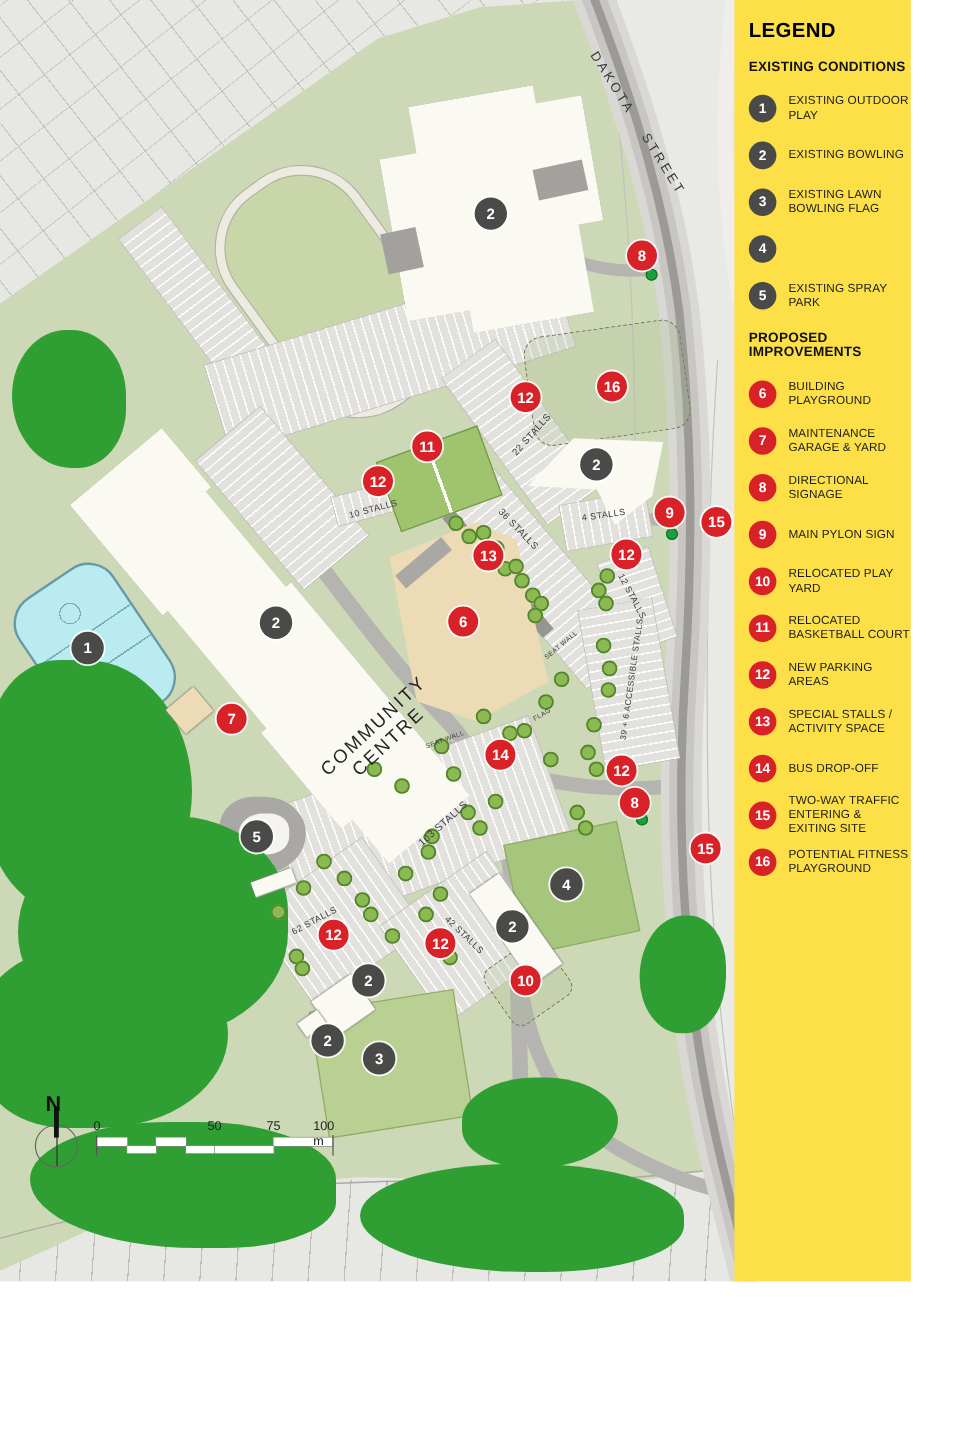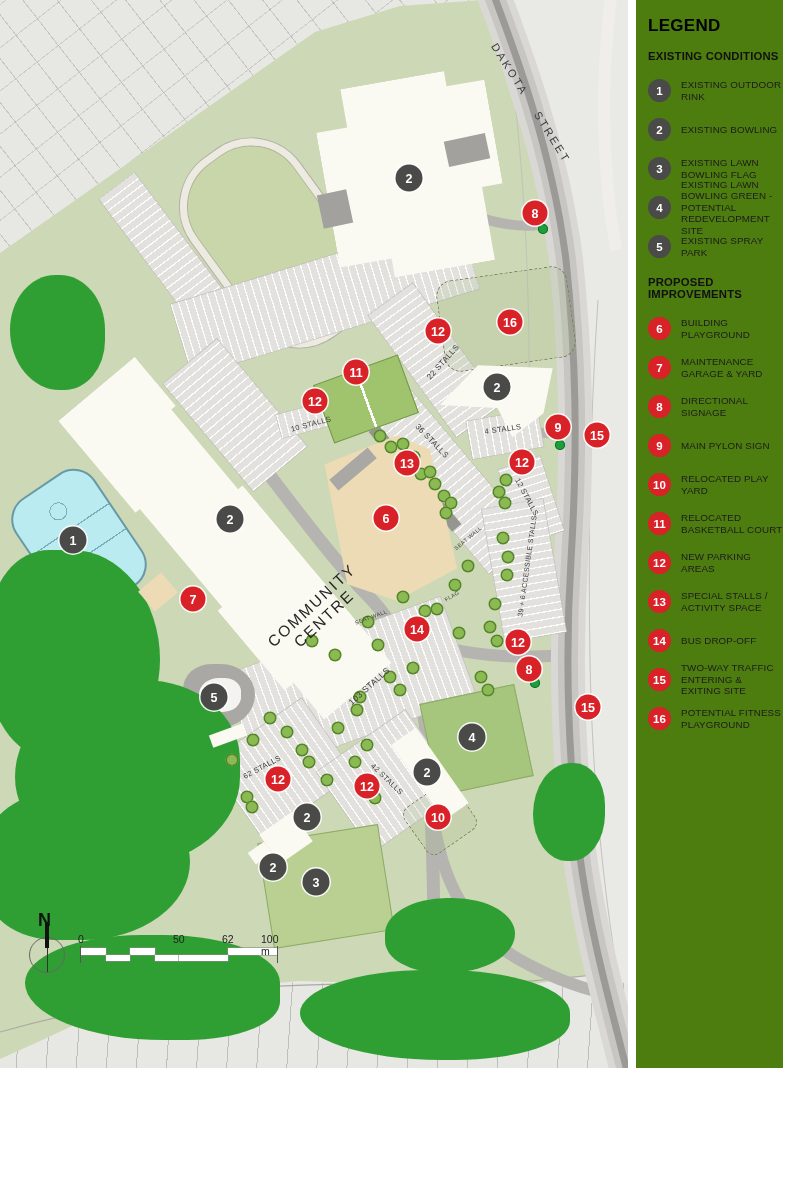--- a/index.html
+++ b/index.html
@@ -56,21 +56,21 @@
   
   .scalebar{position:absolute;left:81px;top:948px;width:196px;height:13px;z-index:26;}
   .scalebar .cell{position:absolute;height:6.5px;background:#fff;box-shadow:0 0 0 .6px #8a8a84;}
   .scalebar .tick{position:absolute;top:-15px;font-size:10.5px;color:#222;font-weight:500;}
   .scalebar .end{position:absolute;top:-2px;width:1px;height:17px;background:#555;}
   .north-n{position:absolute;left:38px;top:910px;font-size:18px;font-weight:700;color:#111;z-index:26;}
   .ncircle{position:absolute;left:29px;top:937px;width:34px;height:34px;border:1.2px solid #666;border-radius:50%;z-index:26;}
   .needle-bold{position:absolute;left:45px;top:922px;width:4px;height:26px;background:#111;z-index:27;}
   .needle-thin{position:absolute;left:46.5px;top:922px;width:1px;height:50px;background:#333;z-index:26;}
   
-  .legend{position:absolute;left:636px;top:0;width:147px;height:1068px;background:#4d7c0f;
+  .legend{position:absolute;left:612px;top:0;width:147px;height:1068px;background:#fde047;
     box-sizing:border-box;padding:16px 0 0 12px;}
   .ltitle{font-size:17px;font-weight:700;color:#000;letter-spacing:.3px;margin-bottom:14px;}
   .lheader{font-size:11.3px;font-weight:700;color:#111;letter-spacing:.2px;margin-bottom:9px;}
   .lheader.proposed{margin-top:10px;}
   .lrow{display:flex;align-items:center;height:39px;}
   .lcirc{flex:0 0 23px;width:23px;height:23px;border-radius:50%;display:flex;align-items:center;
     justify-content:center;color:#fff;font-size:11.5px;font-weight:700;margin-right:10px;}
   .lcirc.e{background:#4a4a48;}
   .lcirc.p{background:#d92128;}
   .lrow .txt{font-size:9.8px;line-height:11.5px;color:#1c1c1c;font-weight:500;width:134px;letter-spacing:.1px;}
@@ -272,44 +272,43 @@
       <div class="cell" style="left:0;top:0;width:24.5px;"></div>
       <div class="cell" style="left:49px;top:0;width:24.5px;"></div>
       <div class="cell" style="left:147px;top:0;width:49px;"></div>
       <div class="cell" style="left:24.5px;top:6.5px;width:24.5px;"></div>
       <div class="cell" style="left:73.5px;top:6.5px;width:24.5px;"></div>
       <div class="cell" style="left:98px;top:6.5px;width:49px;"></div>
       <div class="end" style="left:-1px;"></div>
       <div class="end" style="left:196px;"></div>
       <span class="tick" style="left:-3px;">0</span>
       <span class="tick" style="left:92px;text-align:center;">50</span>
-      <span class="tick" style="left:141px;">62</span>
+      <span class="tick" style="left:141px;">75</span>
       <span class="tick" style="left:180px;">100 m</span>
     </div>
   </div>
 
   <div class="legend">
     <div class="ltitle">LEGEND</div>
     <div class="lheader">EXISTING CONDITIONS</div>
     <div>
         <div class="lrow">
           <div class="lcirc e">1</div>
-          <div class="txt">EXISTING OUTDOOR RINK</div>
+          <div class="txt">EXISTING OUTDOOR PLAY</div>
         </div>
         <div class="lrow">
           <div class="lcirc e">2</div>
           <div class="txt">EXISTING BOWLING</div>
         </div>
         <div class="lrow">
           <div class="lcirc e">3</div>
           <div class="txt">EXISTING LAWN BOWLING FLAG</div>
         </div>
         <div class="lrow">
           <div class="lcirc e">4</div>
-          <div class="txt">EXISTING LAWN BOWLING GREEN - POTENTIAL REDEVELOPMENT SITE</div>
         </div>
         <div class="lrow">
           <div class="lcirc e">5</div>
           <div class="txt">EXISTING SPRAY PARK</div>
         </div>
       </div>
     <div class="lheader proposed">PROPOSED IMPROVEMENTS</div>
     <div>
         <div class="lrow">
           <div class="lcirc p">6</div>

